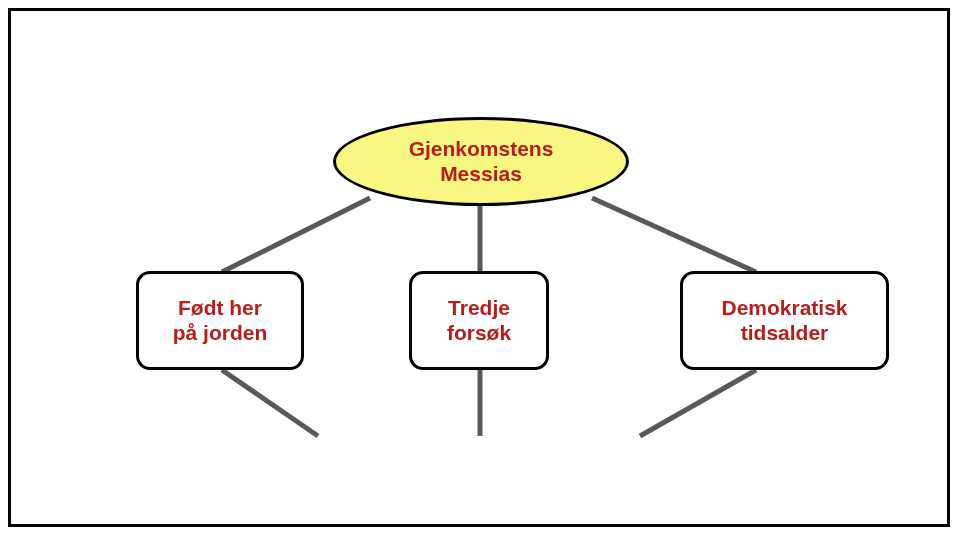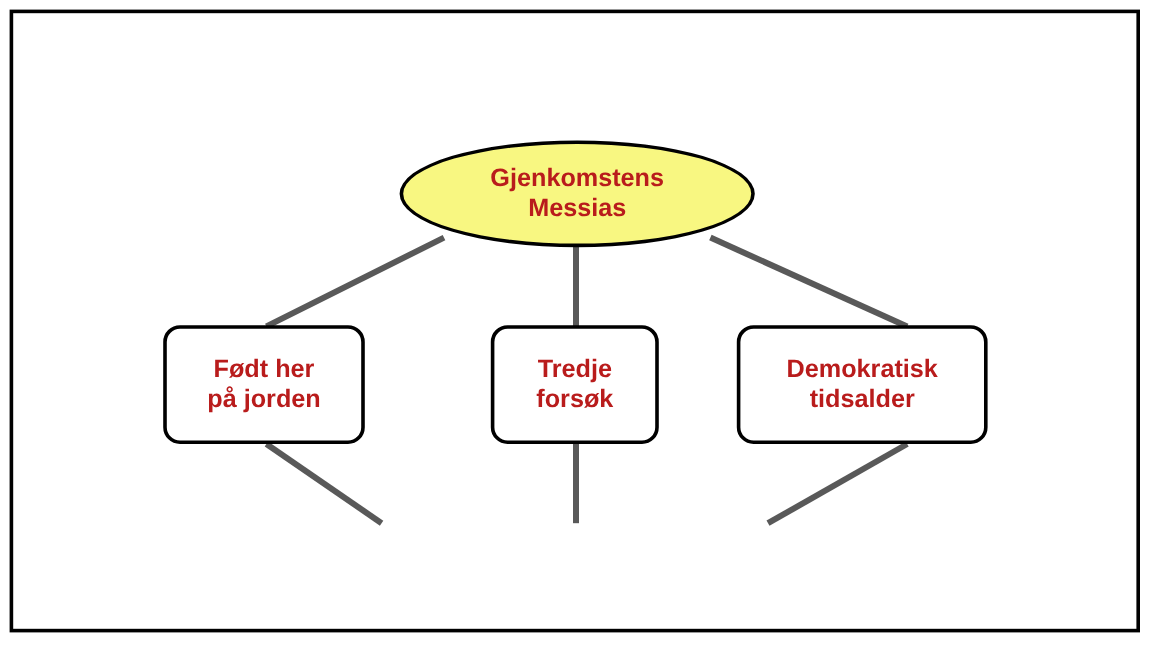--- a/index.html
+++ b/index.html
@@ -67,21 +67,21 @@
   }
   #node-born {
     left: 136px;
     width: 168px;
   }
   #node-third {
     left: 409px;
     width: 140px;
   }
   #node-democratic {
-    left: 614px;
+    left: 680px;
     width: 209px;
   }
   #node-goal {
     left: 267px;
     top: 435px;
     width: 424px;
     height: 50px;
     background: #A5D3E6;
     border: 3px solid #000000;
     border-radius: 0;

